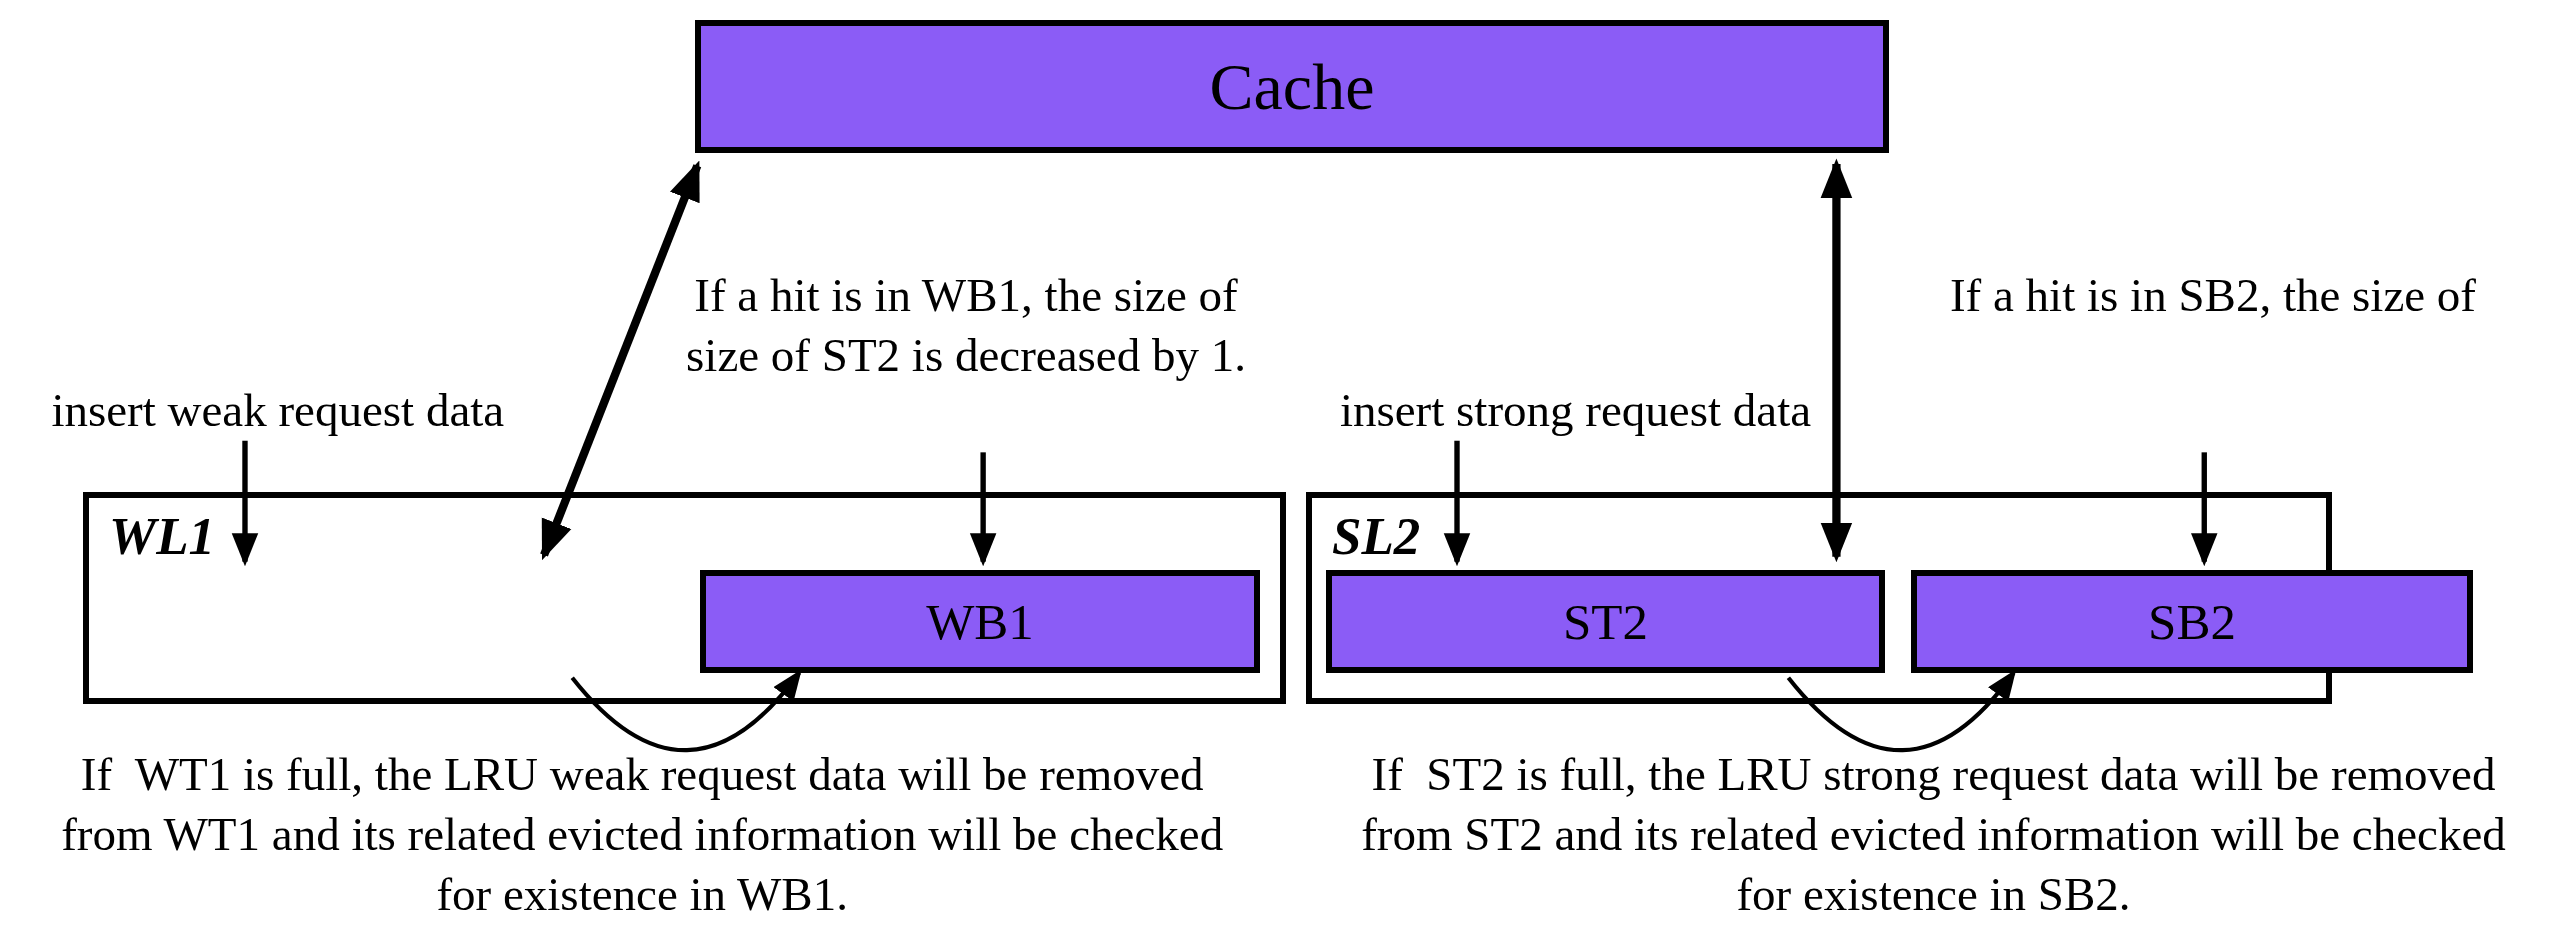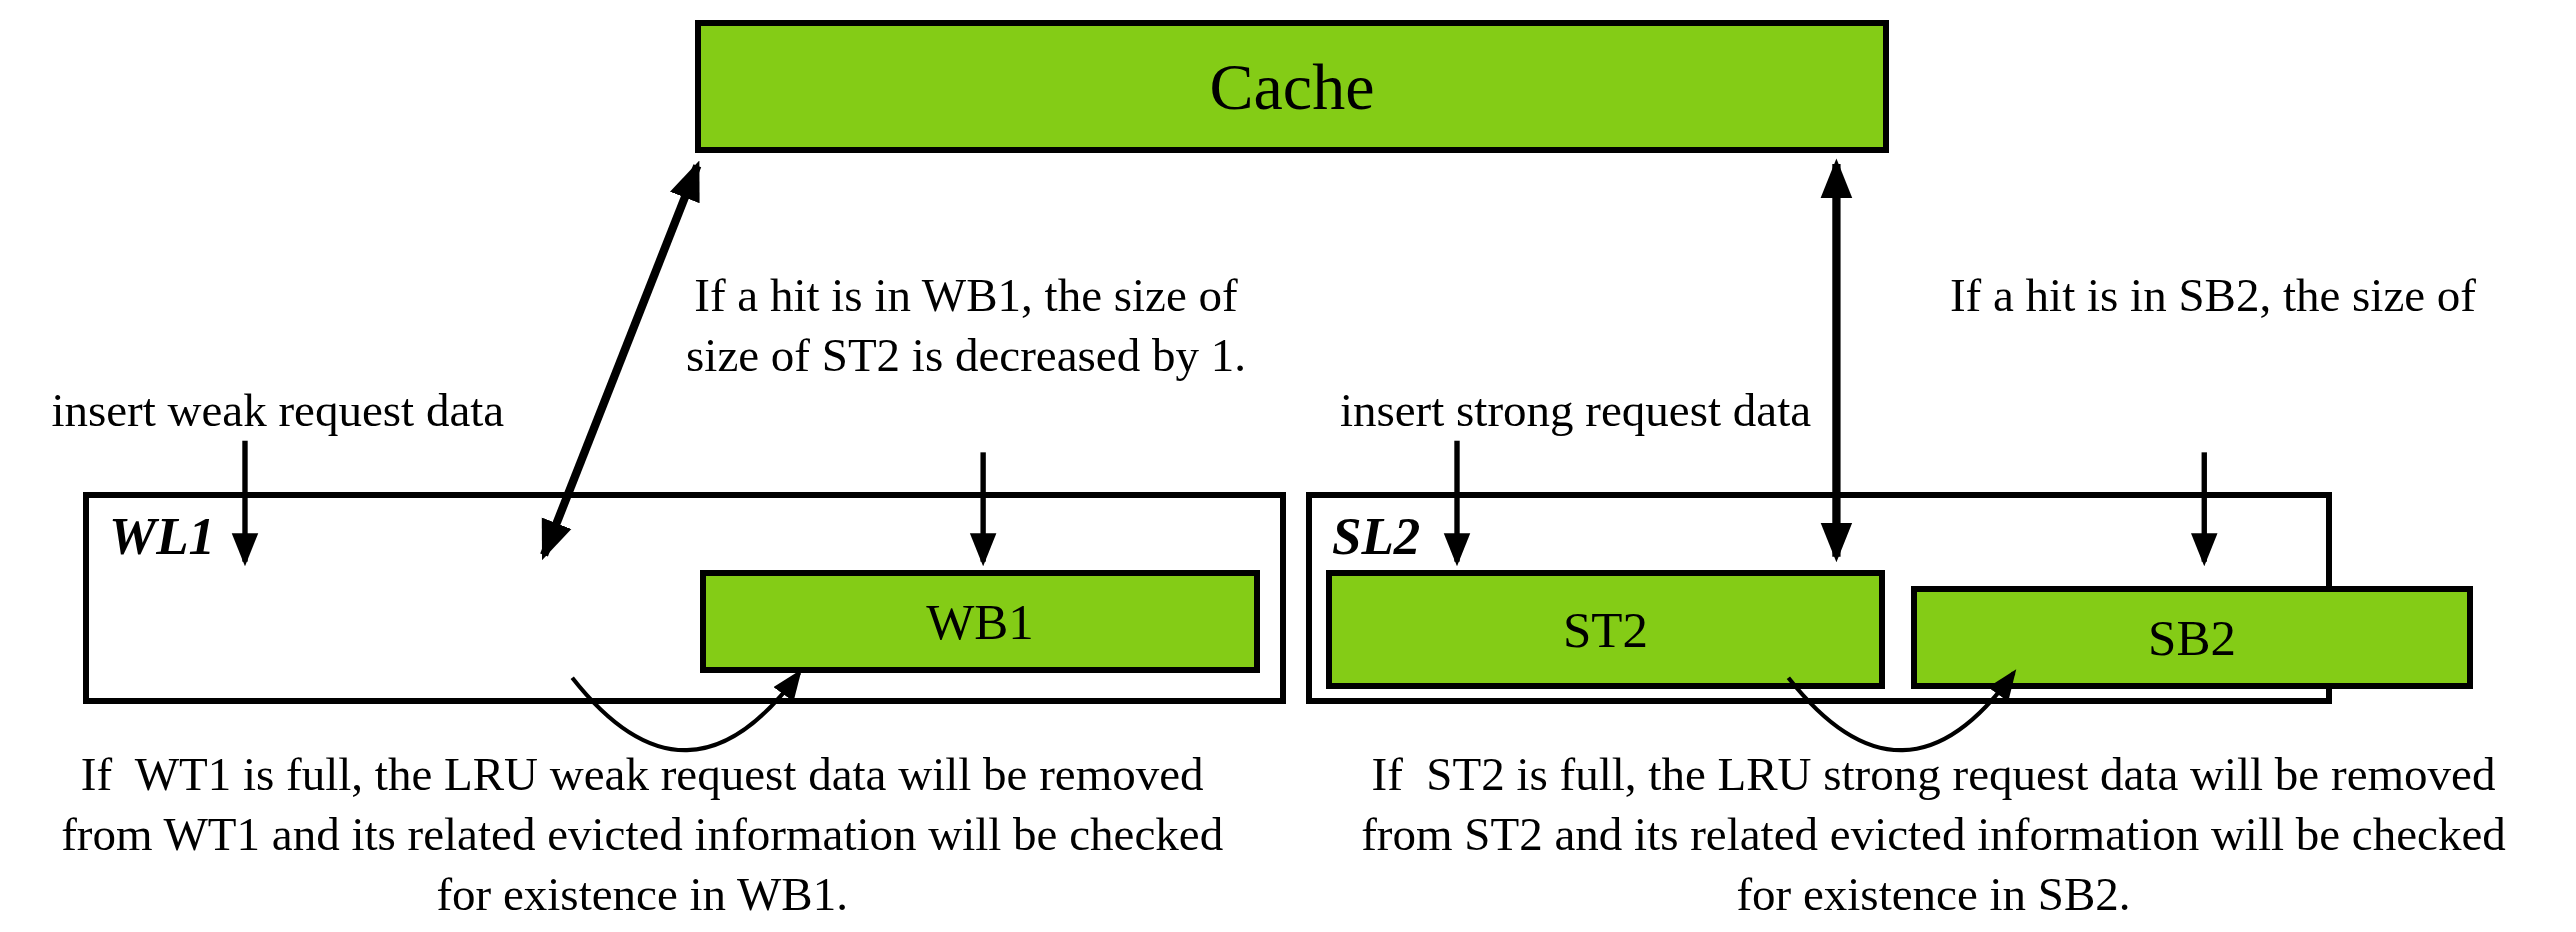--- a/index.html
+++ b/index.html
@@ -20,21 +20,21 @@
     position: absolute;
     left: 0; top: 0;
     width: 2576px;
     height: 932px;
     z-index: 3;
     pointer-events: none;
   }
   .box {
     position: absolute;
     border: 6.6px solid #000000;
-    background: #84cc16;
+    background: #8b5cf6;
     box-sizing: border-box;
     display: flex;
     align-items: center;
     justify-content: center;
   }
   .cache-box {
     left: 695px; top: 20px;
     width: 1194px; height: 133px;
     font-size: 66px;
     z-index: 2;
@@ -55,22 +55,22 @@
     font-size: 53px;
     font-weight: bold;
     line-height: 1;
   }
   .inner-box {
     font-size: 51px;
     z-index: 2;
   }
   .wt1-box { left: 109px;  top: 570px; width: 560px; height: 103px; }
   .wb1-box { left: 700px;  top: 570px; width: 560px; height: 103px; }
-  .st2-box { left: 1326px; top: 570px; width: 559px; height: 119px; }
-  .sb2-box { left: 1911px; top: 570px; width: 562px; height: 103px; margin-top: 16px; }
+  .st2-box { left: 1326px; top: 570px; width: 559px; height: 103px; }
+  .sb2-box { left: 1911px; top: 570px; width: 562px; height: 103px; }
   .note {
     position: absolute;
     text-align: center;
     font-size: 47px;
     line-height: 60px;
     z-index: 2;
   }
   .note .ln {
     display: block;
     white-space: pre-wrap;

